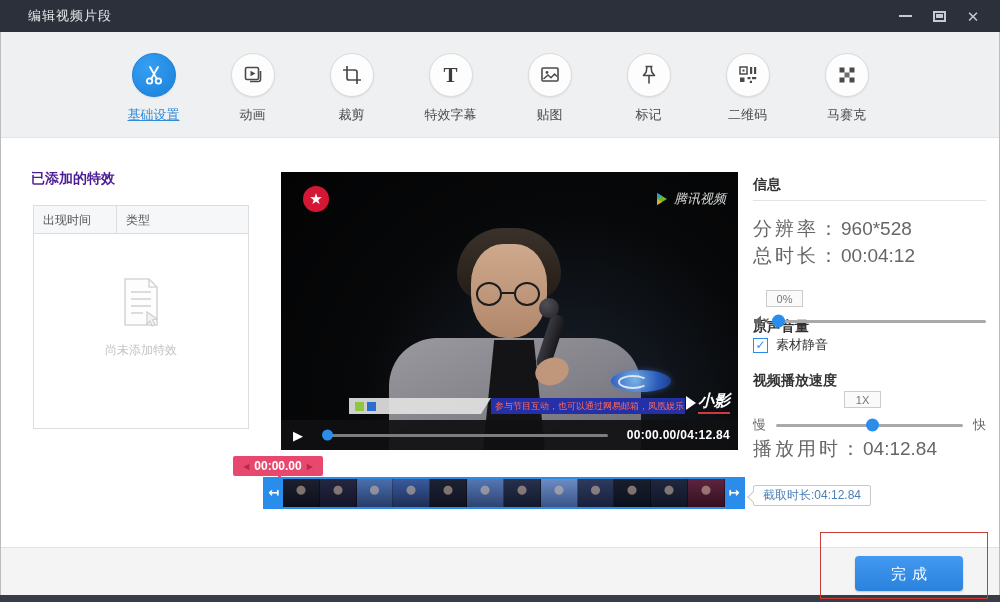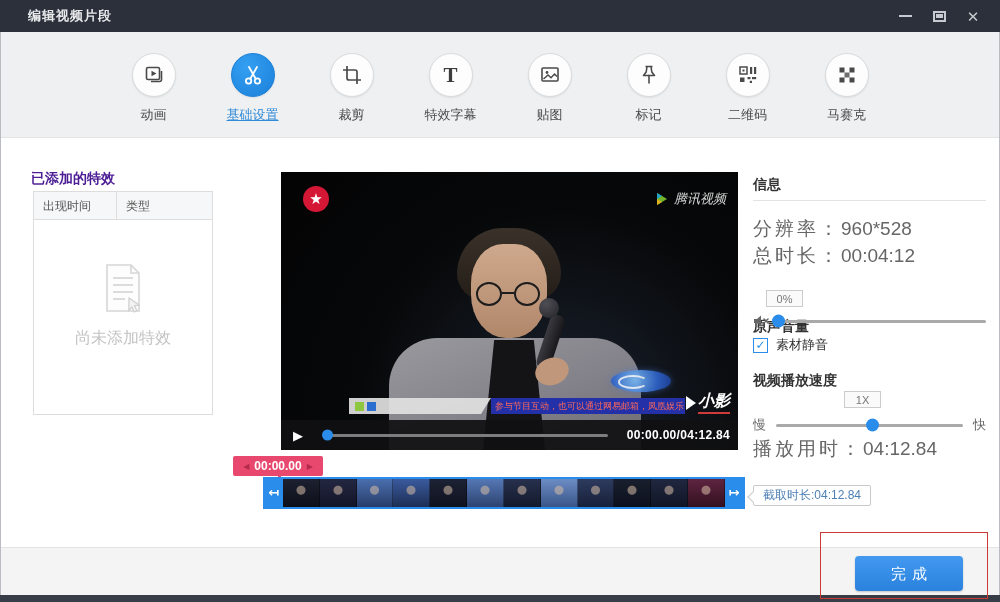--- a/index.html
+++ b/index.html
@@ -4,21 +4,21 @@
 <style>
   * { margin:0; padding:0; box-sizing:border-box; }
   html,body { width:1000px; height:602px; }
   body { font-family:"Liberation Sans","DejaVu Sans",sans-serif; background:#fff; }
   .window { position:relative; width:1000px; height:602px; overflow:hidden; background:#fff;
             box-shadow:inset 0 0 0 1px #b9bcc0; }
 
   
   .titlebar { position:absolute; left:0; top:0; width:100%; height:32px; background:#2b303a;
               display:flex; align-items:center; }
-  .titlebar .title { color:#e8eaec; font-size:13px; margin-left:28px; letter-spacing:1px;font-weight:bold; }
+  .titlebar .title { color:#e8eaec; font-size:13px; margin-left:28px; letter-spacing:1px; }
   .win-controls { position:absolute; right:10px; top:0; height:32px; display:flex; }
   .win-btn { width:34px; height:32px; display:flex; align-items:center; justify-content:center; cursor:pointer; }
   .min-glyph { width:13px; height:0; border-bottom:2px solid #c7cbd1; }
   .max-glyph { width:13px; height:11px; border:2px solid #c7cbd1; position:relative; }
   .max-glyph::after { content:""; position:absolute; left:1px; top:1px; right:1px; height:4px; background:#c7cbd1; }
   .close-glyph { color:#c7cbd1; font-size:15px; line-height:1; }
 
   
   .toolbar { position:absolute; left:1px; top:32px; width:998px; height:106px; background:#eef0f1;
              border-bottom:1px solid #e2e4e6; display:flex; justify-content:center; }
@@ -28,26 +28,26 @@
   .tb-item.active .tb-circle { background:radial-gradient(circle at 35% 30%, #34a0f2, #1b7fd9); border-color:#1b7fd9; }
   .tb-label { margin-top:9px; font-size:13px; color:#4a4a4a; }
   .tb-item.active .tb-label { color:#2f8ad8; text-decoration:underline; }
   .tb-circle svg { display:block; }
   .t-glyph { font-family:"Liberation Serif","DejaVu Serif",serif; font-weight:bold; font-size:21px; color:#3c3c3c; }
 
   
   .content { position:absolute; left:1px; top:138px; width:998px; height:409px; background:#fff; }
 
   .fx-title { position:absolute; left:30px; top:32px; font-size:14px; font-weight:bold; color:#4c1d95; }
-  .fx-table { position:absolute; left:32px; top:53px; width:180px; height:224px; border:1px solid #ddd; background:#fff; }
+  .fx-table { position:absolute; left:32px; top:67px; width:216px; height:224px; border:1px solid #ddd; background:#fff; }
   .fx-head { display:flex; height:28px; background:#f6f7f8; border-bottom:1px solid #ddd; }
   .fx-col { font-size:12px; color:#555; line-height:28px; padding-left:9px; }
   .fx-col:first-child { width:83px; border-right:1px solid #ddd; }
   .fx-empty { position:absolute; left:0; top:70px; width:100%; text-align:center; }
-  .fx-empty-text { margin-top:8px; font-size:16px; color:#c3c3c3; }
+  .fx-empty-text { margin-top:8px; font-size:12px; color:#c3c3c3; }
 
   
   .player { position:absolute; left:280px; top:34px; width:457px; height:278px;
             background:radial-gradient(circle at 62% 88%, #1b2330 0%, #070809 55%, #030304 100%); overflow:hidden; }
   .star-logo { position:absolute; left:22px; top:14px; width:26px; height:26px; border-radius:50%;
                background:#d41734; color:#fff; font-size:15px; line-height:26px; text-align:center; }
   .brand { position:absolute; right:12px; top:18px; display:flex; align-items:center; opacity:.9; }
   .brand-text { color:#e9e9e9; font-size:13px; font-style:italic; margin-left:4px; }
   
   .hair { position:absolute; left:176px; top:56px; width:104px; height:72px; border-radius:52px 52px 30px 30px;
@@ -163,39 +163,39 @@
       <div class="win-btn">
           <span class="max-glyph"></span>
         </div>
       <div class="win-btn">
           <span class="close-glyph">✕</span>
         </div>
     </div>
   </div>
 
   <div class="toolbar">
+    <div class="tb-item active">
+      <div class="tb-circle">
+        <svg width="24" height="24" viewBox="0 0 24 24">
+            <circle cx="7.6" cy="18" r="2.7" fill="none" stroke="#fff" stroke-width="1.8"></circle>
+            <circle cx="16.4" cy="18" r="2.7" fill="none" stroke="#fff" stroke-width="1.8"></circle>
+            <path d="M9.3 15.7 L16 4 M14.7 15.7 L8 4" stroke="#fff" stroke-width="1.8" stroke-linecap="round" fill="none"></path>
+          </svg>
+      </div>
+      <div class="tb-label">基础设置</div>
+    </div>
     <div class="tb-item">
       <div class="tb-circle">
         <svg width="24" height="24" viewBox="0 0 24 24">
             <rect x="4.5" y="4.5" width="13" height="12" rx="1.5" fill="none" stroke="#4a4a4a" stroke-width="1.6"></rect>
             <polygon points="9.5,7.8 14.5,10.5 9.5,13.2" fill="#4a4a4a"></polygon>
             <path d="M19.5 8 v8.5 a2 2 0 0 1 -2 2 H9" fill="none" stroke="#4a4a4a" stroke-width="1.6"></path>
           </svg>
       </div>
       <div class="tb-label">动画</div>
-    </div>
-    <div class="tb-item active">
-      <div class="tb-circle">
-        <svg width="24" height="24" viewBox="0 0 24 24">
-            <circle cx="7.6" cy="18" r="2.7" fill="none" stroke="#fff" stroke-width="1.8"></circle>
-            <circle cx="16.4" cy="18" r="2.7" fill="none" stroke="#fff" stroke-width="1.8"></circle>
-            <path d="M9.3 15.7 L16 4 M14.7 15.7 L8 4" stroke="#fff" stroke-width="1.8" stroke-linecap="round" fill="none"></path>
-          </svg>
-      </div>
-      <div class="tb-label">基础设置</div>
     </div>
     <div class="tb-item">
       <div class="tb-circle">
         <svg width="24" height="24" viewBox="0 0 24 24">
             <path d="M7 3 V15 a2 2 0 0 0 2 2 H21" fill="none" stroke="#4a4a4a" stroke-width="1.7"></path>
             <path d="M3 7 H15 a2 2 0 0 1 2 2 V21" fill="none" stroke="#4a4a4a" stroke-width="1.7"></path>
           </svg>
       </div>
       <div class="tb-label">裁剪</div>
     </div>

